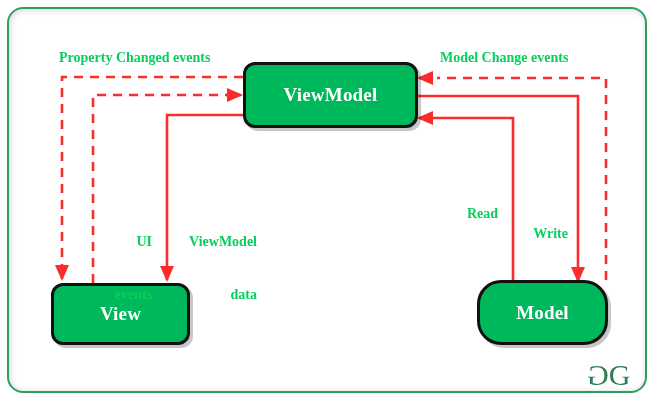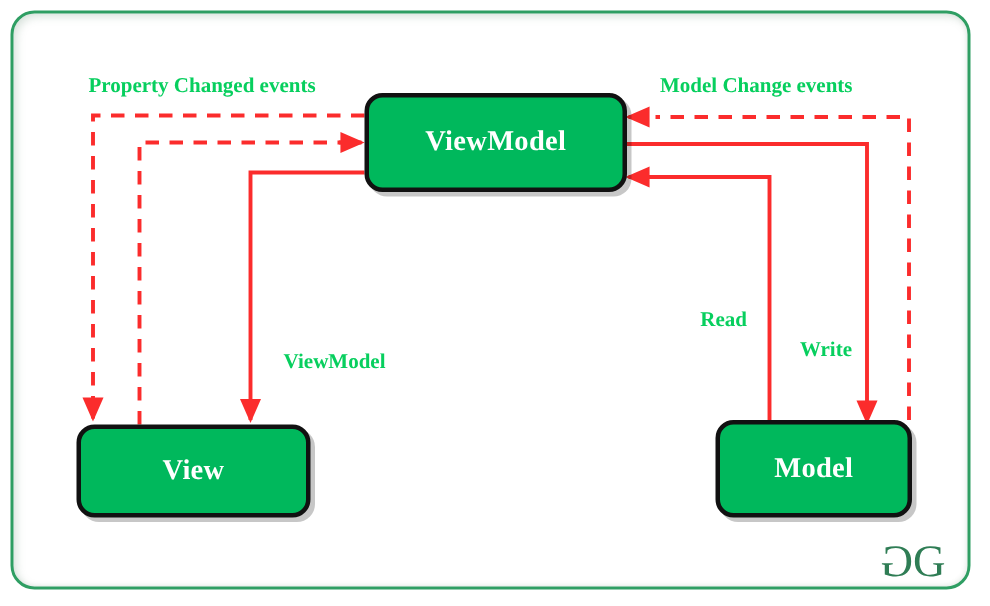--- a/index.html
+++ b/index.html
@@ -62,28 +62,29 @@
   }
   #node-viewmodel {
     left: 243px;
     top: 62px;
     width: 175px;
     height: 66px;
   }
   #node-view {
     left: 51px;
     top: 283px;
-    width: 156px;
+    width: 139px;
     height: 62px;
   }
   #node-model {
     left: 477px;
     top: 280px;
     width: 131px;
     height: 65px;
+    border-radius: 24px;
   }
   
   .edge-label {
     position: absolute;
     color: #07cf5e;
     font-family: "Liberation Serif", "DejaVu Serif", serif;
     font-weight: bold;
     font-size: 14px;
     line-height: 1.25;
     white-space: pre;
@@ -185,23 +186,28 @@
   </div>
 
   <div class="node" id="node-model">
     <span class="node-label">Model</span>
   </div>
 
   <div class="edge-label" id="label-property-changed">Property Changed events</div>
 
   <div class="edge-label" id="label-model-change">Model Change events</div>
 
+  <div class="edge-label" id="label-ui-events">
+    <div>UI</div>
+    <div>events</div>
+  </div>
 
   <div class="edge-label" id="label-viewmodel-data">
     <div>ViewModel</div>
+    <div>data</div>
   </div>
 
   <div class="edge-label" id="label-read">Read</div>
 
   <div class="edge-label" id="label-write">Write</div>
 
   <div id="logo">
     <span class="g-rev">G</span><span>G</span>
   </div>
 

